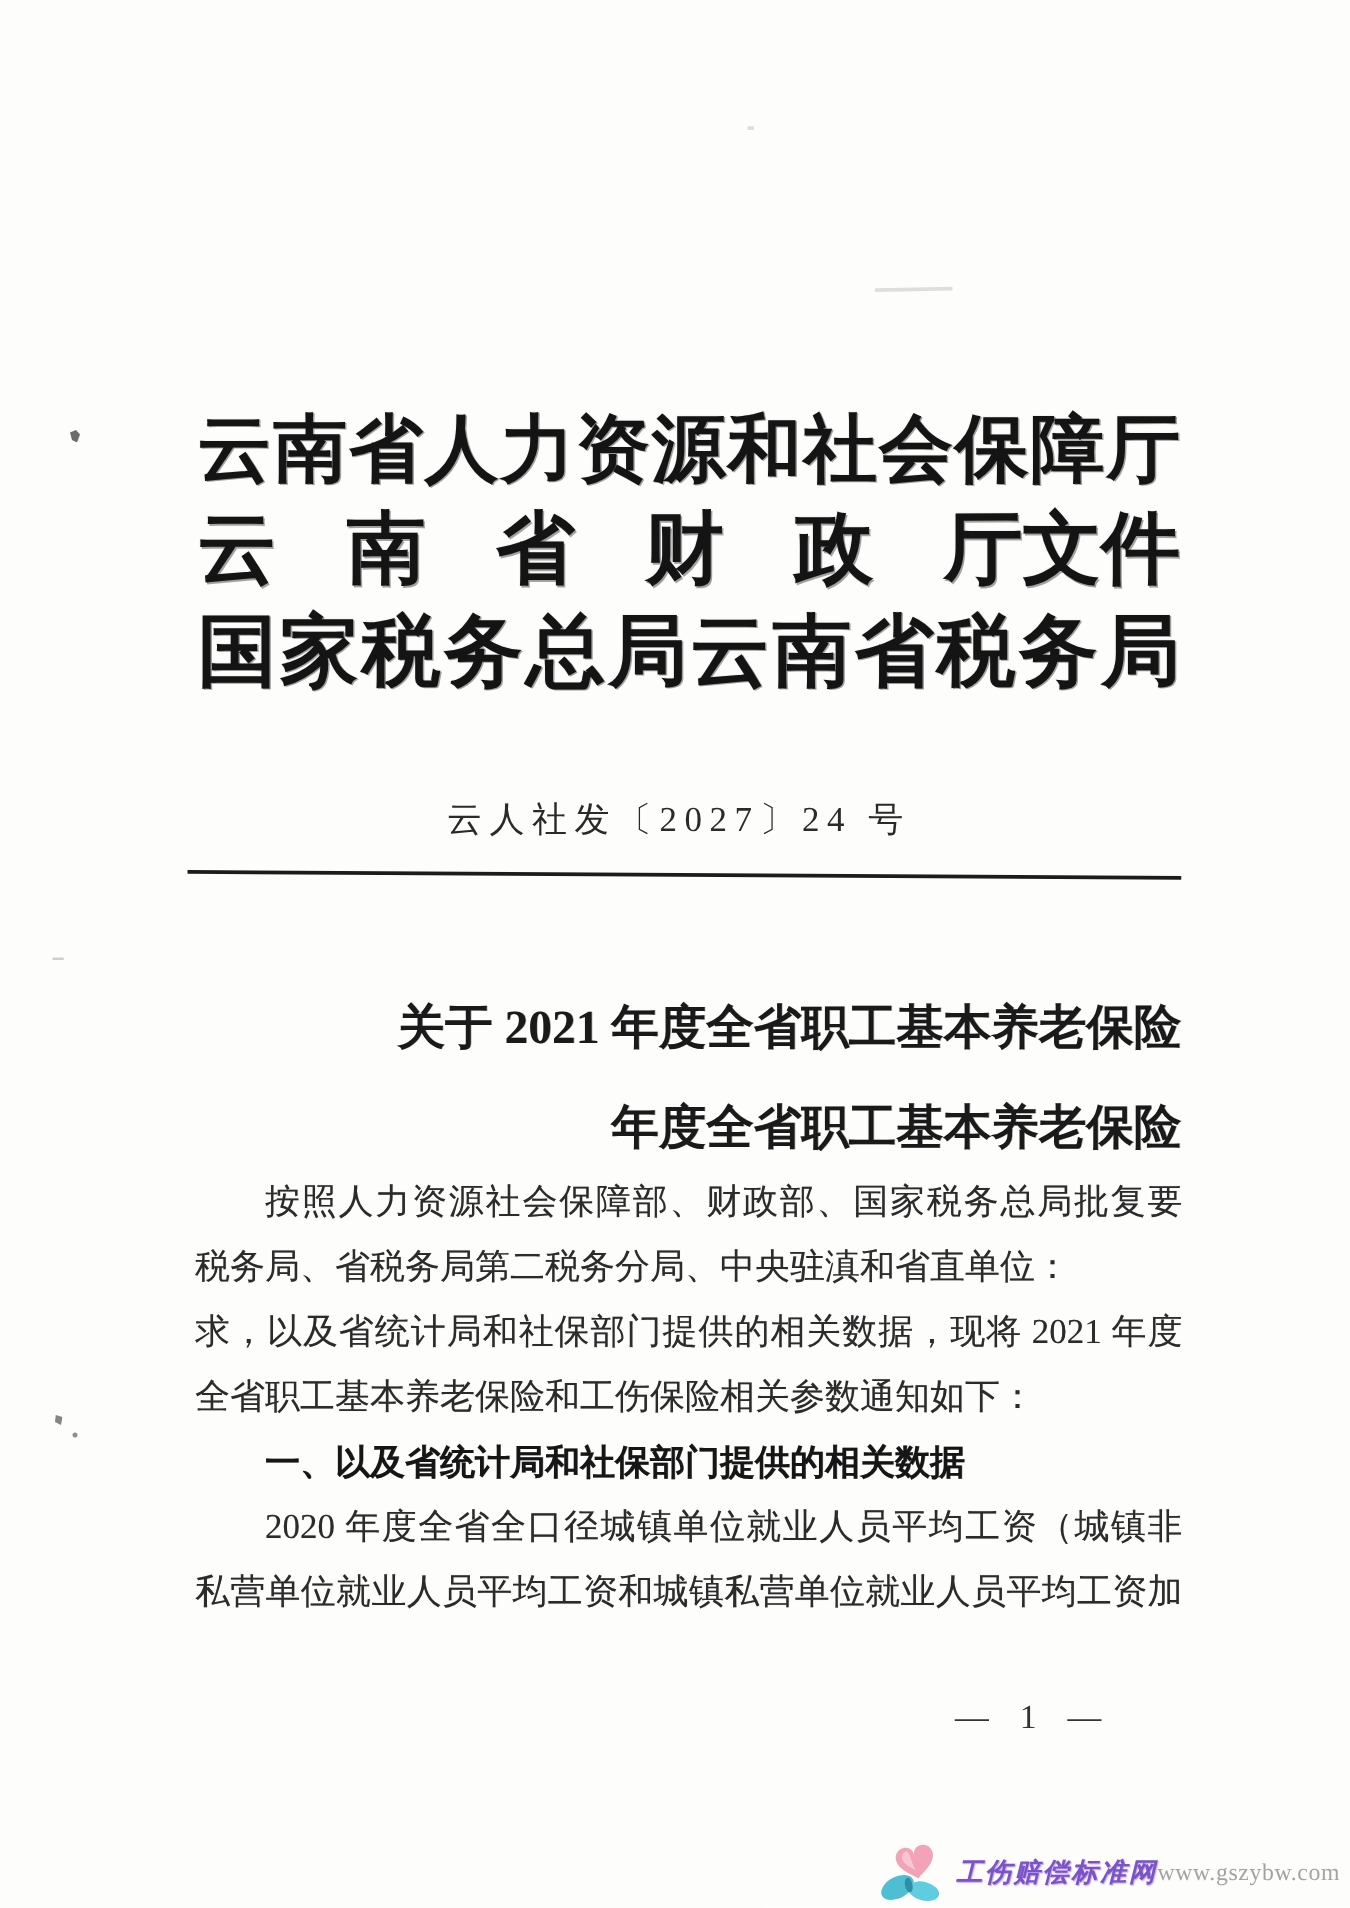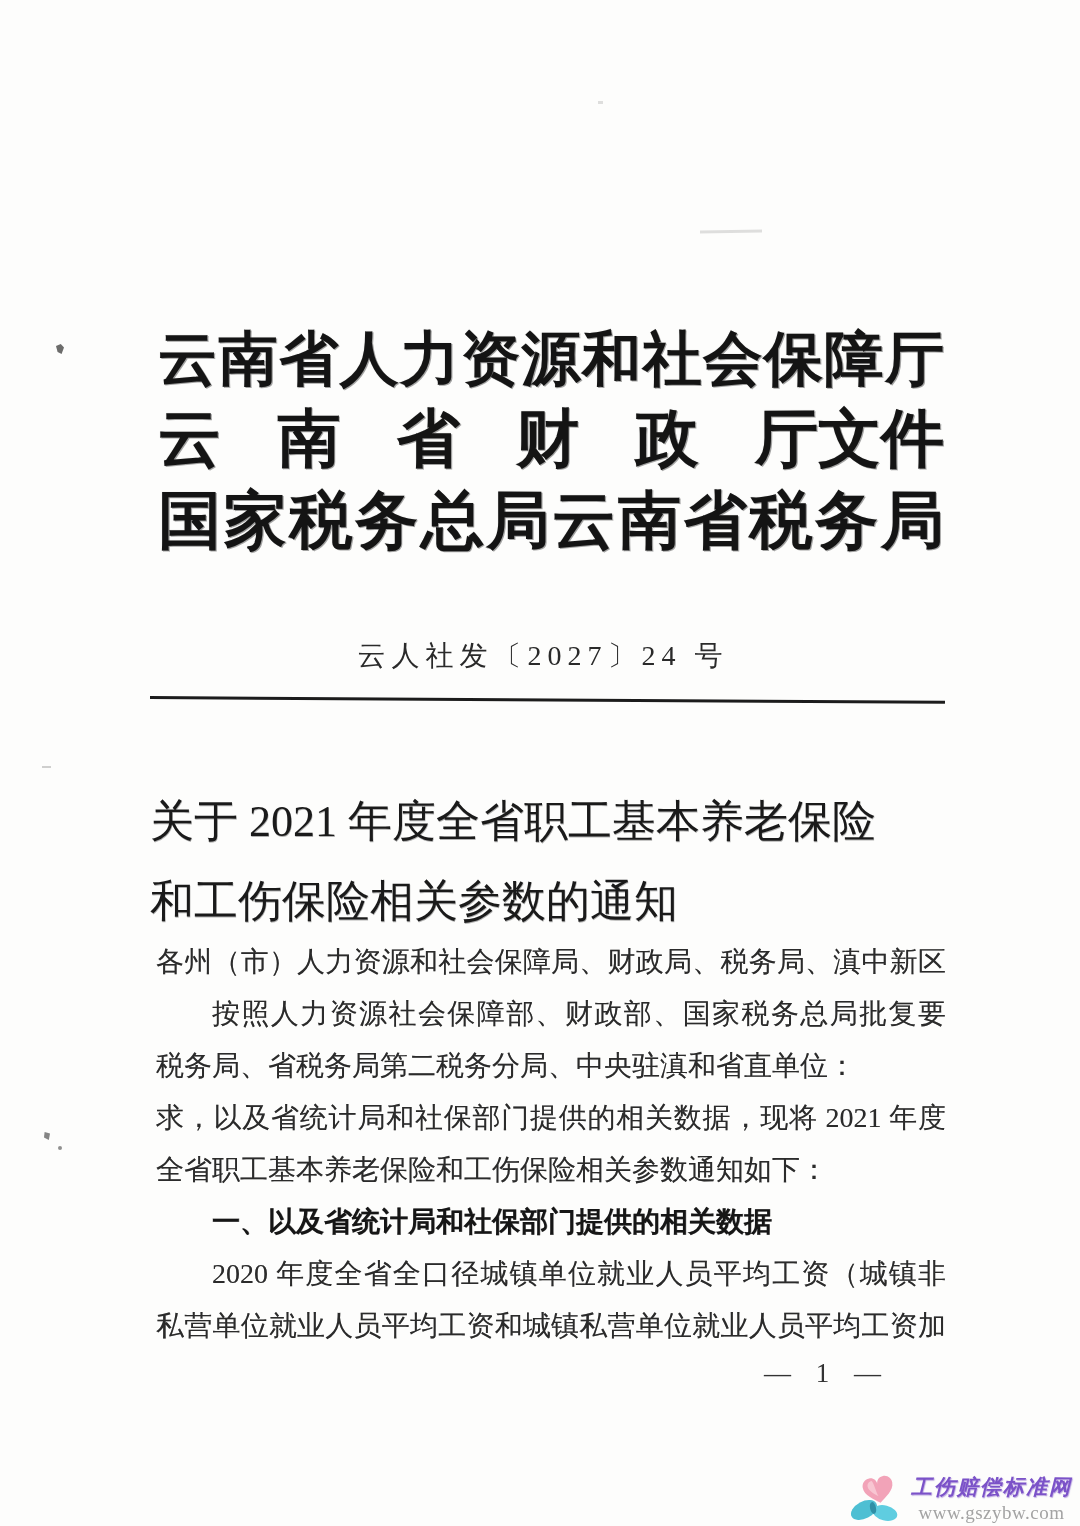--- a/index.html
+++ b/index.html
@@ -61,24 +61,24 @@
     transform: rotate(0.35deg);
     transform-origin: left center;
   }
 
   
   .title {
     position: absolute;
     left: 150px;
     width: 795px;
     top: 782px;
-    text-align: left;
-    font-size: 44px;
+    text-align: right;
+    font-size: 38px;
     line-height: 80px;
-    font-weight: 400;
+    font-weight: 700;
     color: #1a1a1a;
     text-shadow: 0.6px 0.6px 0 rgba(0,0,0,0.3);
   }
 
   
   .body-block {
     position: absolute;
     left: 156px;
     top: 936px;
     width: 790px;
@@ -117,21 +117,21 @@
 
   
   .watermark {
     position: absolute;
     right: 8px;
     top: 1472px;
     display: flex;
     align-items: center;
   }
   .wm-logo { width: 58px; height: 52px; display: block; margin-right: 4px; }
-  .wm-textcol { display: flex; flex-direction: column; align-items: center; }
+  .wm-textcol { display: flex; flex-direction: row; align-items: center; }
   .wm-name {
     font-family: "Liberation Serif", "DejaVu Serif", serif;
     font-size: 21px;
     font-weight: 700;
     font-style: italic;
     letter-spacing: 2px;
     color: #7b52c8;
     text-shadow: 0.7px 0.7px 1px rgba(123,82,200,0.5);
     white-space: nowrap;
   }
@@ -196,25 +196,24 @@
         <span>局</span>
       </div>
   </div>
 
   <div class="doc-number">云人社发〔2027〕24 号</div>
 
   <div class="rule"></div>
 
   <div class="title">
     <div>关于 2021 年度全省职工基本养老保险</div>
-    <div>和工伤保险相关参数的通知</div>
+    <div>年度全省职工基本养老保险</div>
   </div>
 
   <div class="body-block">
-    <div class="bline just">各州（市）人力资源和社会保障局、财政局、税务局、滇中新区</div>
     <div class="bline just indent">按照人力资源社会保障部、财政部、国家税务总局批复要</div>
     <div class="bline">税务局、省税务局第二税务分局、中央驻滇和省直单位：</div>
     <div class="bline just">求，以及省统计局和社保部门提供的相关数据，现将 2021 年度</div>
     <div class="bline">全省职工基本养老保险和工伤保险相关参数通知如下：</div>
     <div class="bline heading indent">一、以及省统计局和社保部门提供的相关数据</div>
     <div class="bline just indent">2020 年度全省全口径城镇单位就业人员平均工资（城镇非</div>
     <div class="bline just">私营单位就业人员平均工资和城镇私营单位就业人员平均工资加</div>
   </div>
 
   <div class="pagenum">— 1 —</div>

